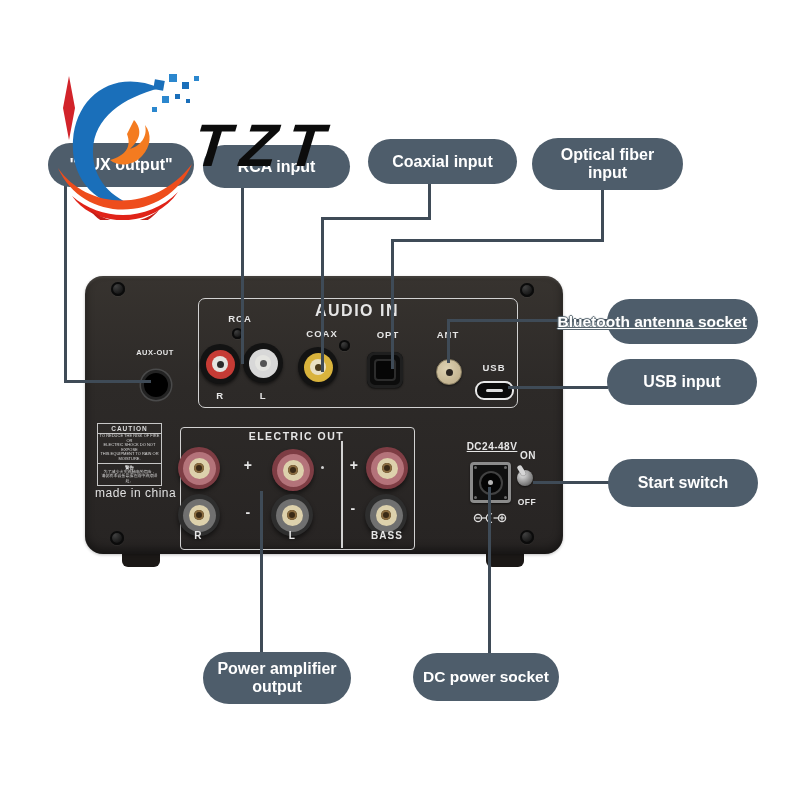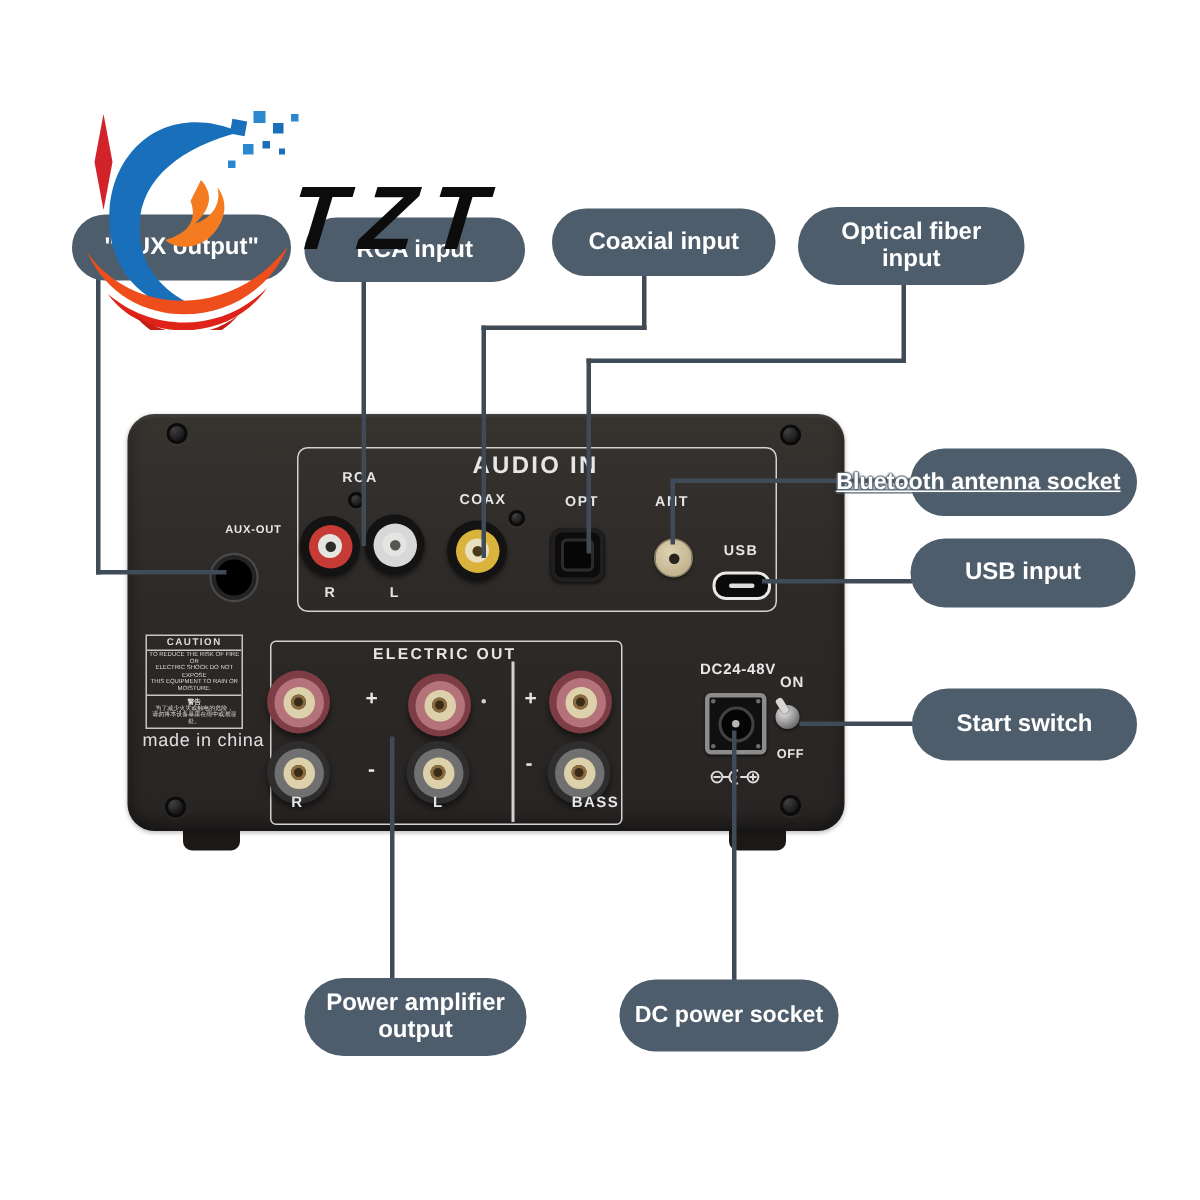--- a/index.html
+++ b/index.html
@@ -151,21 +151,21 @@
   </svg>
   <div class="tzt">TZT</div>
 
   <div class="panel">
 
     <div class="screw" style="left:26px;top:6px;"></div>
     <div class="screw" style="left:435px;top:7px;"></div>
     <div class="screw" style="left:25px;top:255px;"></div>
     <div class="screw" style="left:435px;top:254px;"></div>
 
-    <div class="ptext" style="left:52px;top:72px;width:64px;font-size:7.5px;">AUX-OUT</div>
+    <div class="ptext" style="left:38px;top:72px;width:64px;font-size:7.5px;">AUX-OUT</div>
     <div class="auxjack" style="left:56px;top:94px;"></div>
 
     <div class="obox" style="left:113px;top:22px;width:318px;height:108px;"></div>
     <div class="ptext" style="left:113px;top:26px;width:318px;font-size:16px;letter-spacing:1.5px;">AUDIO IN</div>
 
     <div class="ptext" style="left:130px;top:37px;width:50px;font-size:9.5px;letter-spacing:1px;text-align:center;">RCA</div>
     <div class="screw sm" style="left:147px;top:52px;"></div>
 
     <div class="rca" style="left:115px;top:68px;">
       <div class="band" style="background:#c63b35;">
@@ -269,23 +269,23 @@
       </div>
 
     <div class="ptext" style="left:155px;top:181px;width:16px;font-size:14px;">+</div>
     <div class="ptext" style="left:155px;top:228px;width:16px;font-size:14px;">-</div>
     <div class="ptext" style="left:261px;top:181px;width:16px;font-size:14px;">+</div>
     <div class="ptext" style="left:260px;top:224px;width:16px;font-size:14px;">-</div>
     <div class="dotmark" style="left:236px;top:190px;"></div>
 
     <div class="ptext" style="left:103px;top:254px;width:20px;font-size:10px;">R</div>
     <div class="ptext" style="left:197px;top:254px;width:20px;font-size:10px;">L</div>
-    <div class="ptext" style="left:292px;top:254px;width:40px;font-size:10px;letter-spacing:1px;">BASS</div>
-
-    <div class="ptext" style="left:372px;top:165px;width:70px;font-size:10px;">DC24-48V</div>
+    <div class="ptext" style="left:282px;top:254px;width:40px;font-size:10px;letter-spacing:1px;">BASS</div>
+
+    <div class="ptext" style="left:372px;top:165px;width:70px;font-size:10px;text-decoration:underline;">DC24-48V</div>
     <div class="dcsock" style="left:385px;top:186px;">
       <div class="ring">
           <div class="pin"></div>
         </div>
       <div class="dcdot" style="left:1px;top:1px;"></div>
       <div class="dcdot" style="right:1px;top:1px;"></div>
       <div class="dcdot" style="left:1px;bottom:1px;"></div>
       <div class="dcdot" style="right:1px;bottom:1px;"></div>
     </div>
     <div class="ptext" style="left:428px;top:174px;width:30px;font-size:10px;">ON</div>

